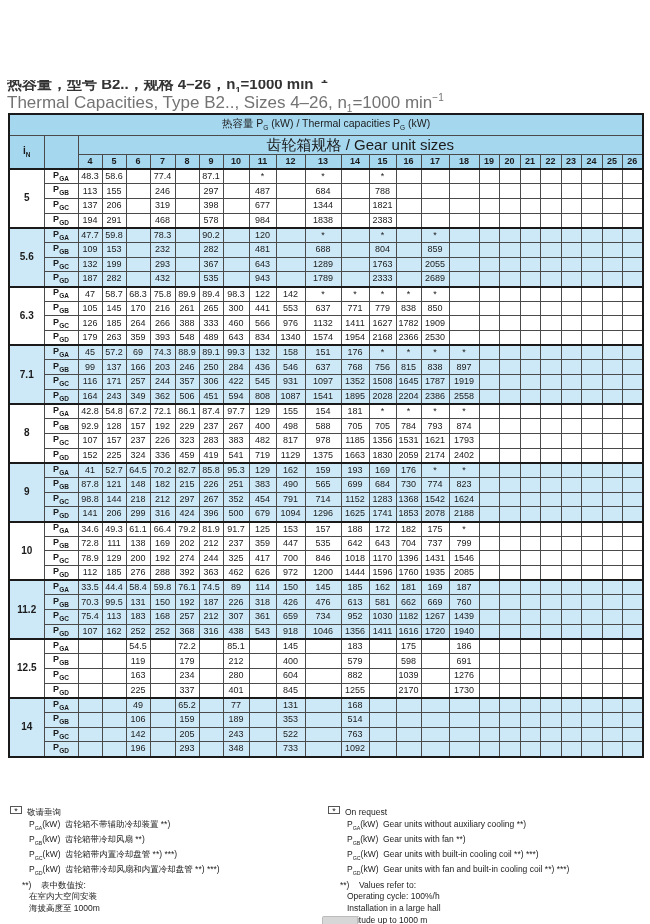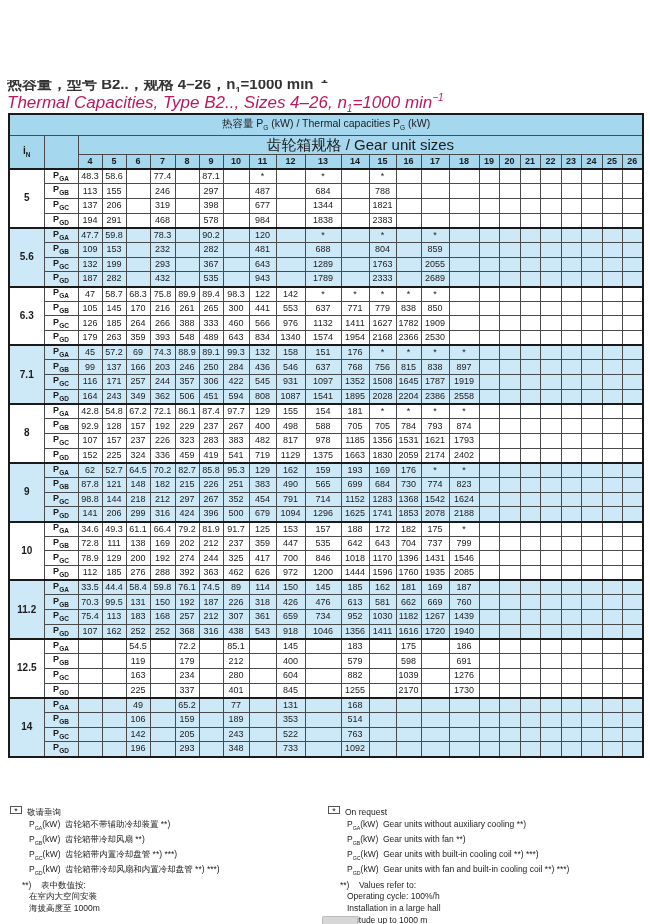--- a/index.html
+++ b/index.html
@@ -18,21 +18,21 @@
     overflow: hidden;
   }
   .clipped-heading span {
     position: relative; top: -8px; display: inline-block;
     font-size: 15px; font-weight: bold; color: #333; filter: blur(0.4px);
     white-space: nowrap;
   }
   
   .title {
     position: absolute; top: 92px; left: 7px;
-    font-size: 17px; color: #be185d; white-space: nowrap; font-style: italic;
+    font-size: 17px; color: #737373; white-space: nowrap;
   }
   .title sub { font-size: 10px; }
   .title sup { font-size: 10px; }
 
   
   .tbl-wrap { position: absolute; top: 113px; left: 8px; }
   table {
     border-collapse: collapse; table-layout: fixed; width: 634px;
     border: 2px solid #1a1a1a;
   }
@@ -688,21 +688,21 @@
             <td></td>
             <td></td>
             <td></td>
             <td></td>
           </tr>
         </tbody>
         <tbody class="block shaded">
           <tr>
             <td rowspan="4" class="in-cell">9</td>
             <td class="label-cell">P<sub>GA</sub></td>
-            <td>62</td>
+            <td>41</td>
             <td>52.7</td>
             <td>64.5</td>
             <td>70.2</td>
             <td>82.7</td>
             <td>85.8</td>
             <td>95.3</td>
             <td>129</td>
             <td>162</td>
             <td>159</td>
             <td>193</td>

